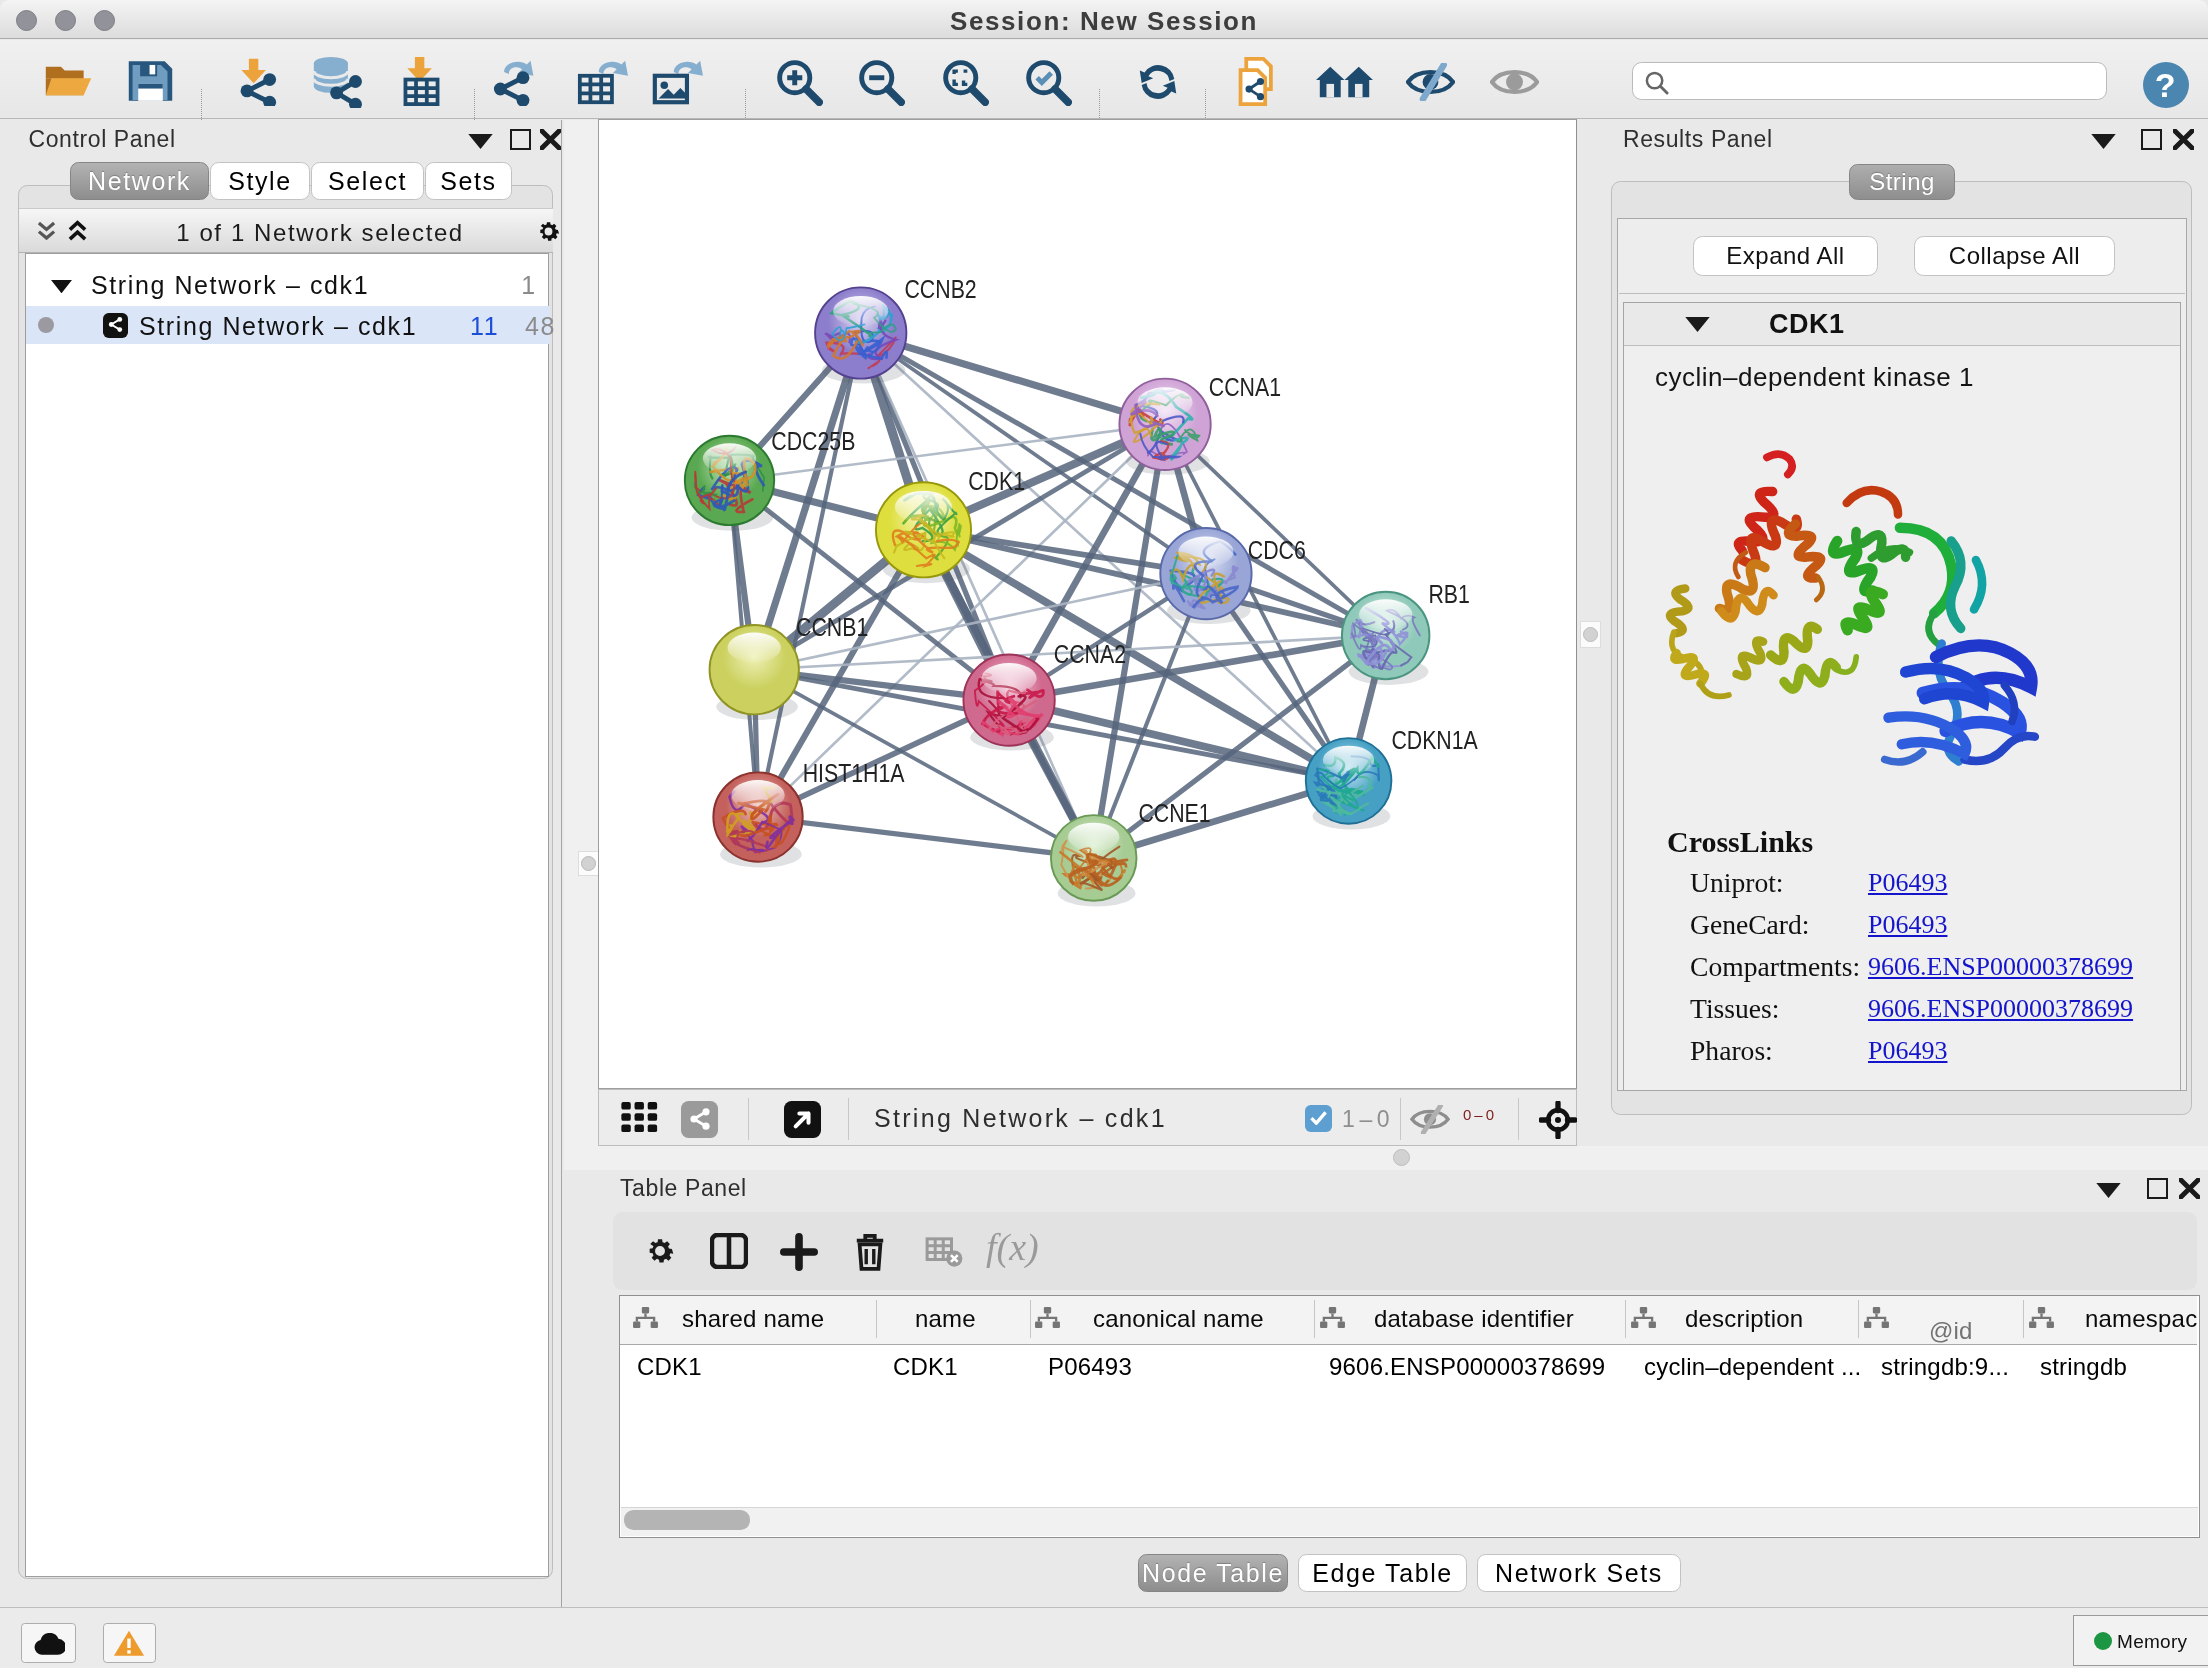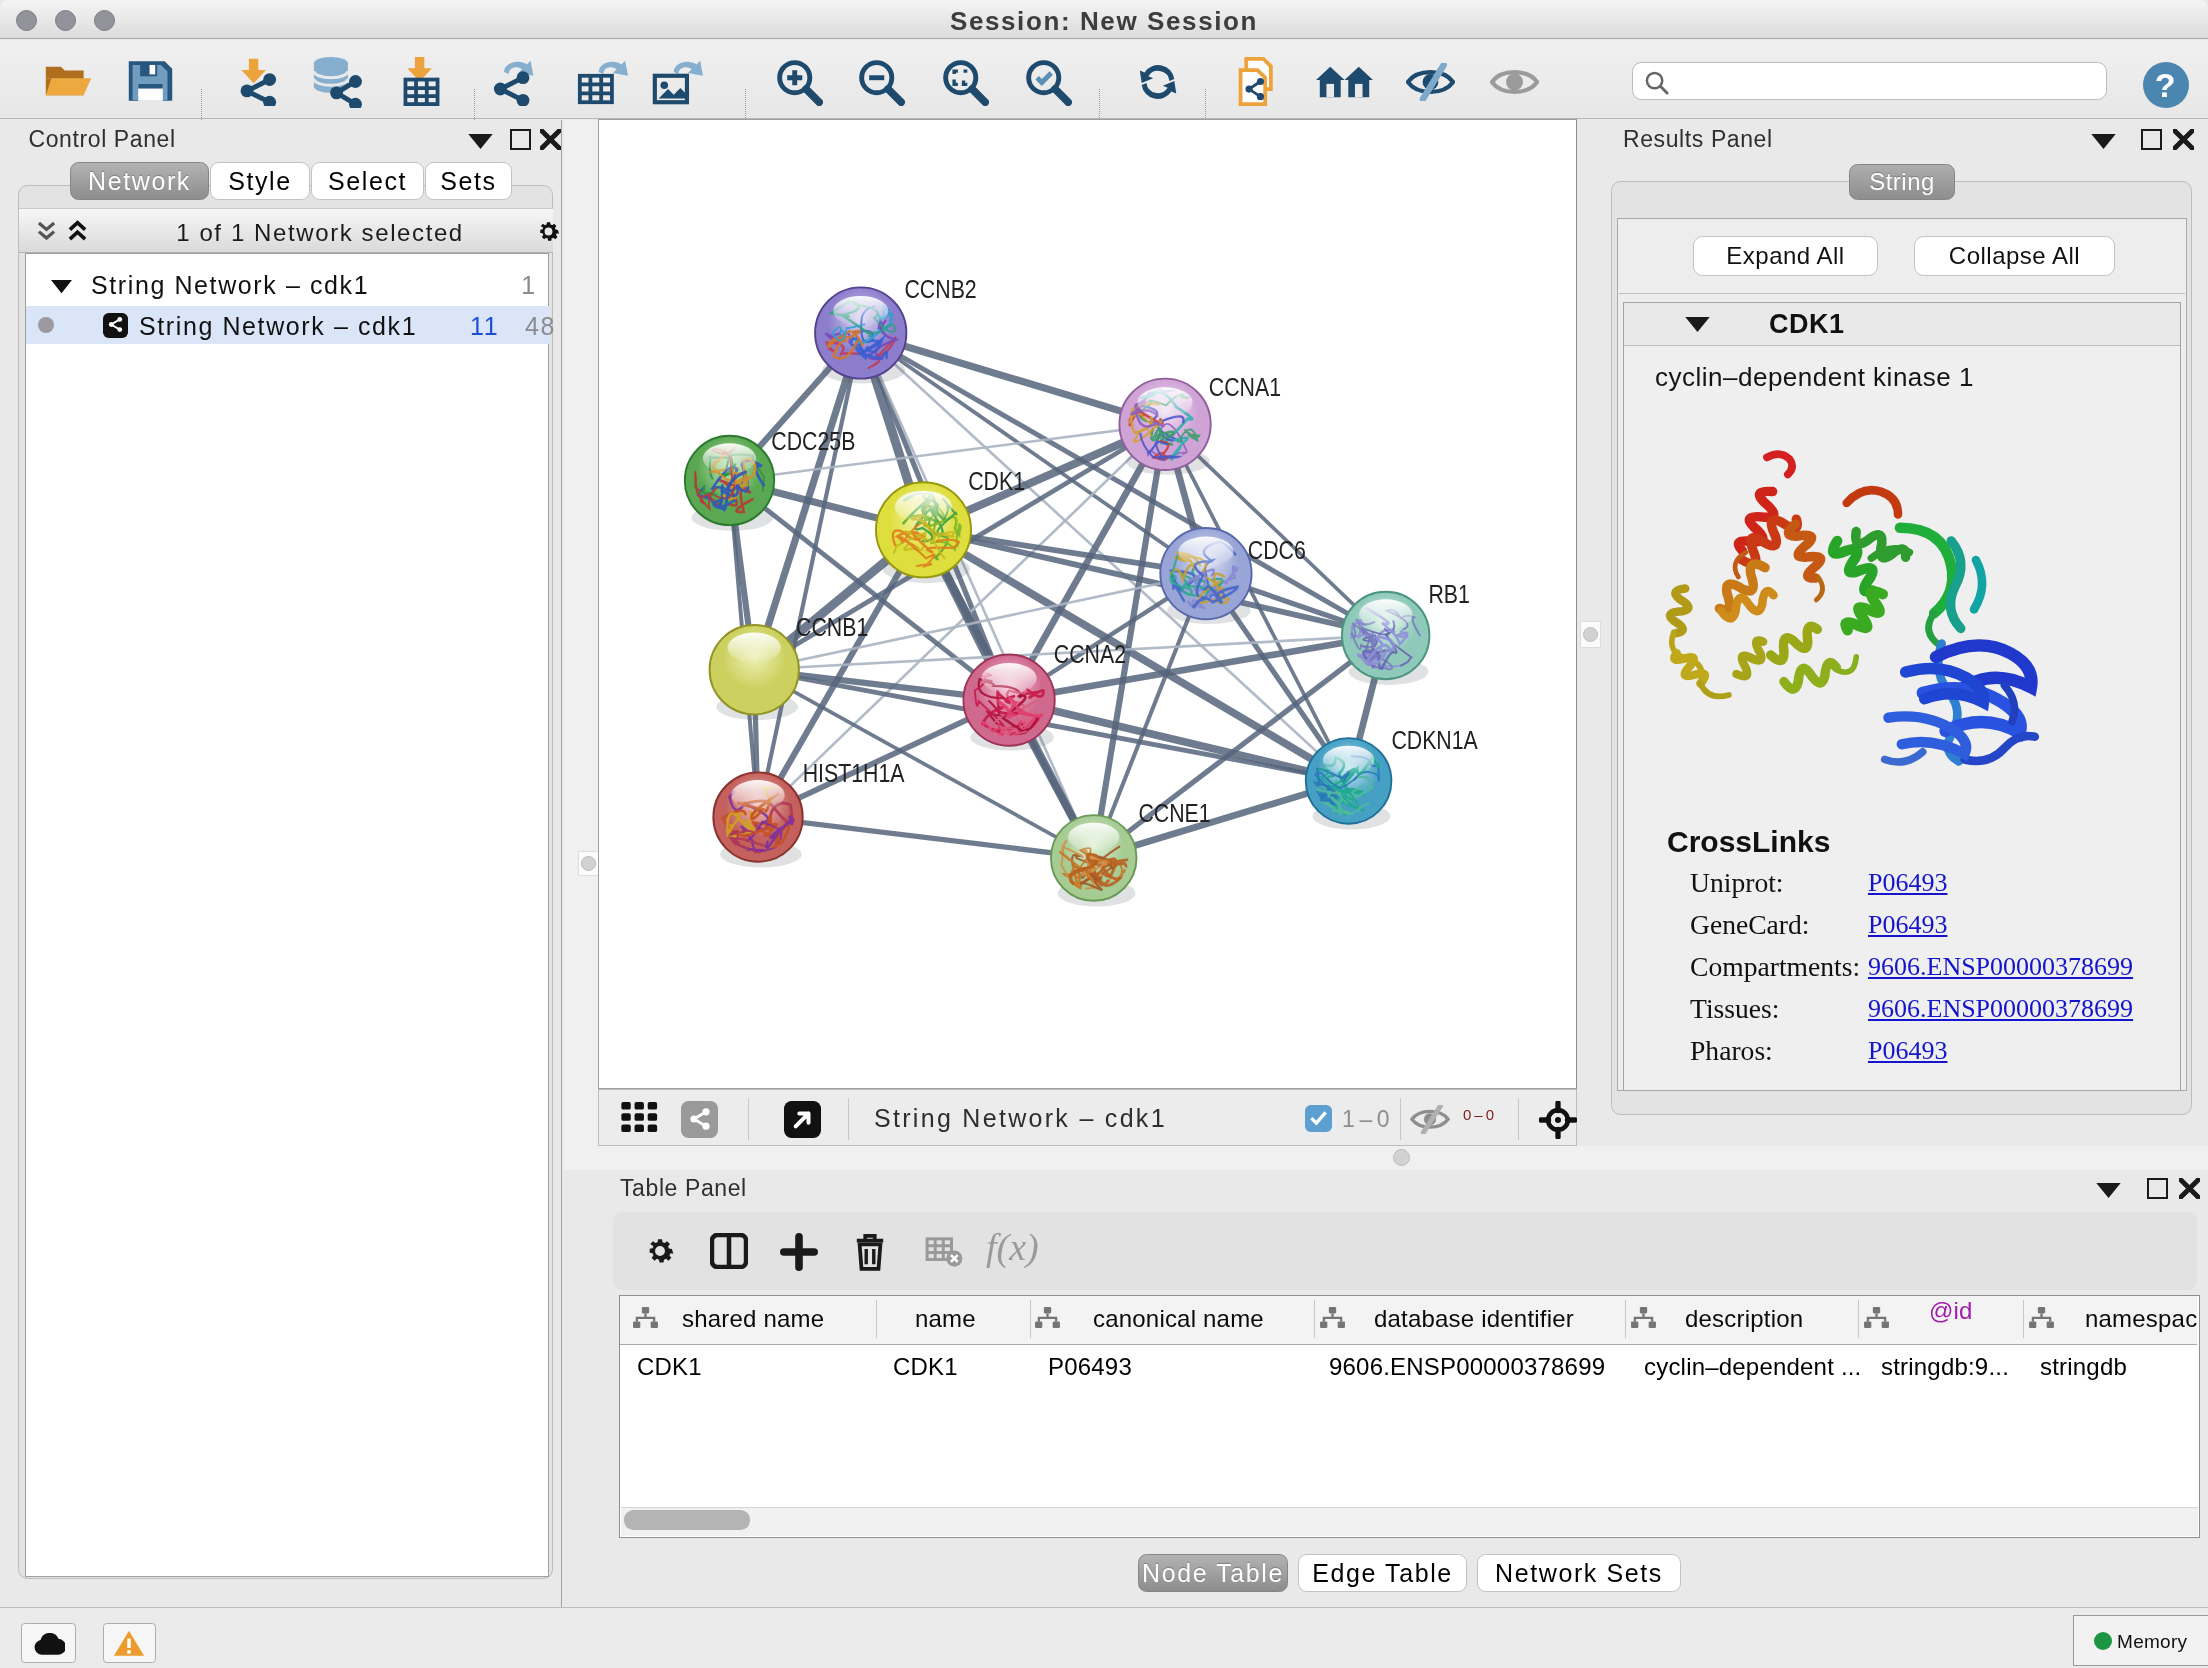--- a/index.html
+++ b/index.html
@@ -683,21 +683,21 @@
 <path d="M300 222 q44 -22 78 -4 q26 14 22 36 q-42 -22 -76 4" fill="none" stroke="#2038cc" stroke-width="13" stroke-linecap="round" stroke-opacity="1.0"></path>
 <path d="M286 260 q46 -14 84 10 q24 16 18 32 q-38 -22 -78 -2" fill="none" stroke="#2a52e0" stroke-width="13" stroke-linecap="round" stroke-opacity="1.0"></path>
 <path d="M330 330 q26 6 42 -12 q14 -16 32 -12" fill="none" stroke="#2646c8" stroke-width="9" stroke-linecap="round" stroke-opacity="1.0"></path>
 <path d="M372 252 q16 18 8 38" fill="none" stroke="#2040c0" stroke-width="8" stroke-linecap="round" stroke-opacity="1.0"></path>
 <path d="M268 238 q36 -10 64 6 q20 12 18 26 q-30 -16 -62 -4" fill="none" stroke="#1e46d2" stroke-width="12" stroke-linecap="round"></path>
 <path d="M250 286 q40 -6 70 14 q16 12 10 24 q-34 -18 -66 -10" fill="none" stroke="#2e5ede" stroke-width="11" stroke-linecap="round"></path>
 <path d="M232 118 q20 -16 40 -6" fill="none" stroke="#2f9c2f" stroke-width="8" stroke-linecap="round"></path>
 <path d="M206 60 q16 -18 36 -12 q18 6 18 24" fill="none" stroke="#c33a10" stroke-width="9" stroke-linecap="round"></path>
 <path d="M286 322 q-18 16 -40 8" fill="none" stroke="#3a6ad0" stroke-width="8" stroke-linecap="round"></path>
 </svg>
-    <div class="abs" style="left:43px;top:522px;letter-spacing:0;font-family:Liberation Sans, sans-serif;font-size:30px;font-weight:bold;color:#111">CrossLinks</div>
+    <div class="abs" style="left:43px;top:522px;letter-spacing:0;font-family:Liberation Serif, serif;font-size:30px;font-weight:bold;color:#111">CrossLinks</div>
     <div class="abs" style="left:66px;top:559px;letter-spacing:0;font-family:'Liberation Serif',serif;font-size:27.6px;color:#111;line-height:42px">
       Uniprot:<br>GeneCard:<br>Compartments:<br>Tissues:<br>Pharos:
     </div>
     <div class="abs" style="left:244px;top:559px;letter-spacing:0;font-family:'Liberation Serif',serif;font-size:26px;color:#1414cc;line-height:42px;text-decoration:underline">
       P06493<br>P06493<br>9606.ENSP00000378699<br>9606.ENSP00000378699<br>P06493
     </div>
   </div>
 </div>
 
 <div class="abs" style="left:1580px;top:621px;width:21px;height:27px;background:#fbfbfb;border:1px solid #ddd"></div>
@@ -796,21 +796,21 @@
 <div class="abs" style="left:1066px;top:11.4px;font-size:24px;color:#0a0a0a">description</div>
 <div class="abs" style="left:1239px;top:5.7px;height:38px;border-left:1px solid #c6c6c6"></div>
 <svg class="abs" style="left:1245px;top:13.3px" width="25" height="23" viewBox="0 0 13 12">
       <g fill="#757575">
         <rect x="4.6" y="0" width="3.8" height="3.4" rx="0.6"></rect>
         <rect x="0" y="7.6" width="3.8" height="3.4" rx="0.6"></rect>
         <rect x="9.2" y="7.6" width="3.8" height="3.4" rx="0.6"></rect>
         <path d="M6.5 3.4 v2.3 M2 7.6 v-1.9 h9 v1.9" stroke="#757575" stroke-width="1.2" fill="none"></path>
       </g>
     </svg>
-<div class="abs" style="left:1310px;top:3px;font-size:24px;color:#a21caf">@id</div>
+<div class="abs" style="left:1310px;top:23px;font-size:24px;color:#737373">@id</div>
 <div class="abs" style="left:1404px;top:5.7px;height:38px;border-left:1px solid #c6c6c6"></div>
 <svg class="abs" style="left:1410px;top:13.3px" width="25" height="23" viewBox="0 0 13 12">
       <g fill="#757575">
         <rect x="4.6" y="0" width="3.8" height="3.4" rx="0.6"></rect>
         <rect x="0" y="7.6" width="3.8" height="3.4" rx="0.6"></rect>
         <rect x="9.2" y="7.6" width="3.8" height="3.4" rx="0.6"></rect>
         <path d="M6.5 3.4 v2.3 M2 7.6 v-1.9 h9 v1.9" stroke="#757575" stroke-width="1.2" fill="none"></path>
       </g>
     </svg>
 <div class="abs" style="left:1466px;top:11.4px;font-size:24px;color:#0a0a0a">namespac</div>

